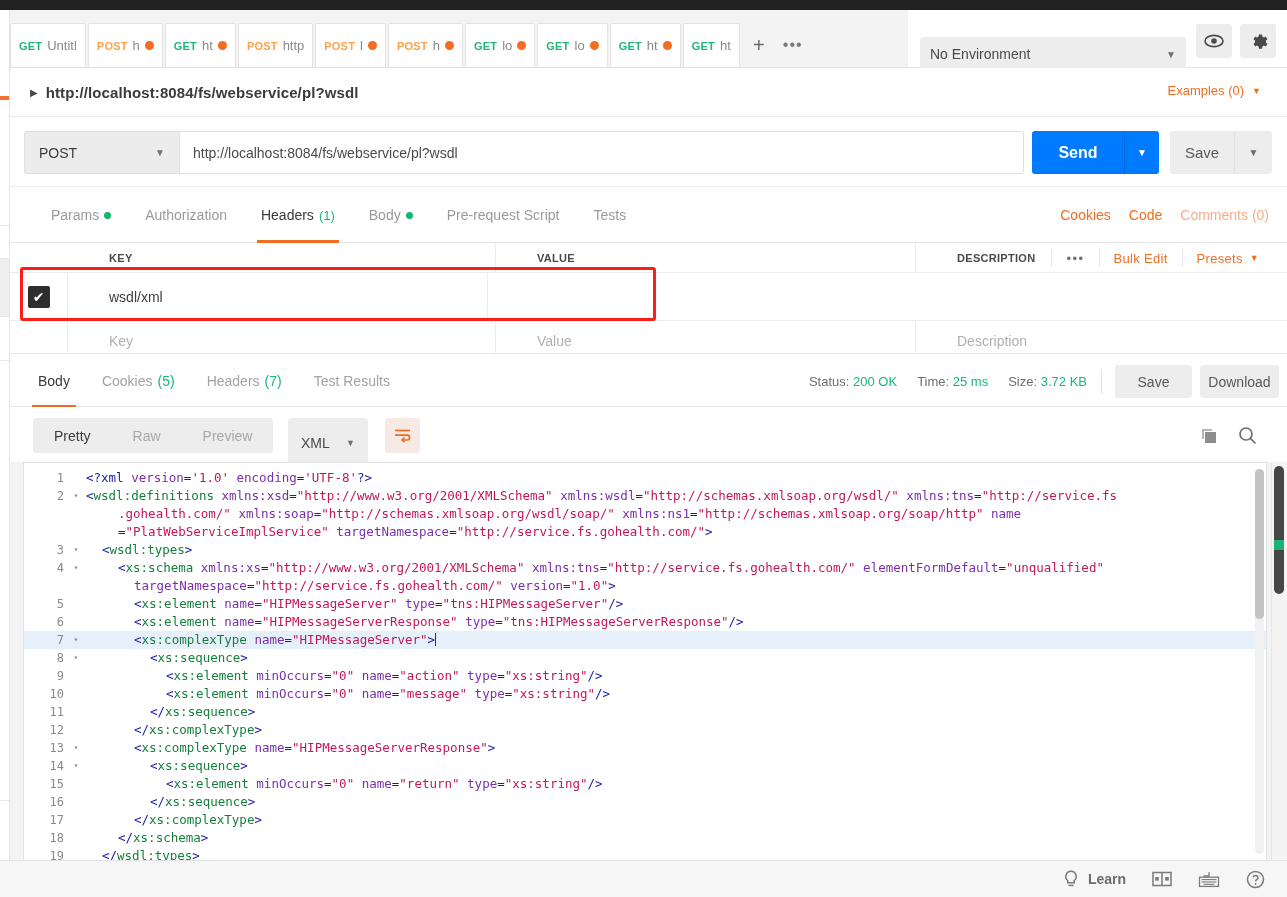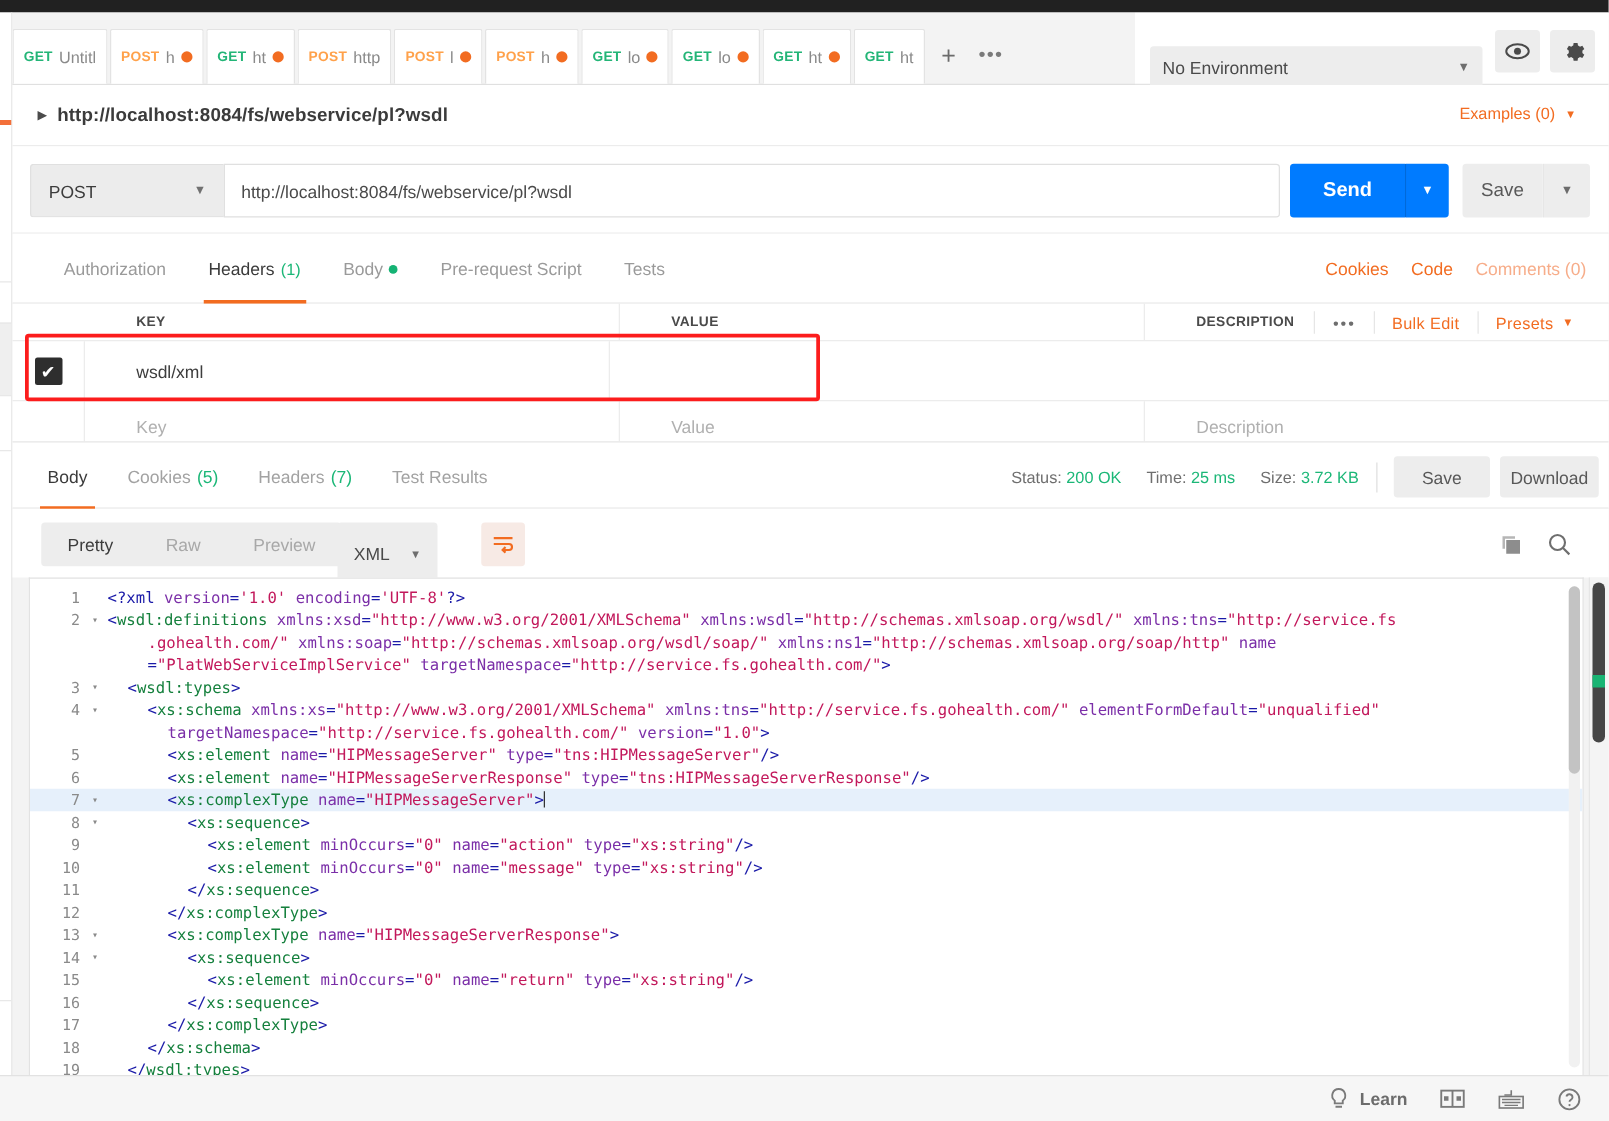--- a/index.html
+++ b/index.html
@@ -173,21 +173,21 @@
 
   
   .viewbar { position:absolute; left:10px; top:407px; width:1277px; height:55px; background:#ffffff;}
   .seg-group {
     position:absolute; left:23px; top:11px; height:35px; background:#ededed; border-radius:3px;
     display:flex; align-items:center;
   }
   .seg-group .seg { padding:0 21px; height:35px; display:flex; align-items:center; font-size:14px; color:#a8a8a8; }
   .seg-group .seg.active { color:#3c3c3c; }
   .fmt-select {
-    position:absolute; left:260px; top:11px; width:80px; height:49px; background:#ededed; border-radius:3px;
+    position:absolute; left:278px; top:11px; width:80px; height:49px; background:#ededed; border-radius:3px;
     display:flex; align-items:center; justify-content:space-between; padding:0 13px; font-size:14px; color:#4a4a4a;
   }
   .fmt-select .caret { font-size:9px; color:#6e6e6e; }
   .wrap-btn {
     position:absolute; left:375px; top:11px; width:35px; height:35px; background:#f7eae5; border-radius:3px;
     display:flex; align-items:center; justify-content:center;
   }
   .view-icons { position:absolute; right:30px; top:11px; height:35px; display:flex; align-items:center; gap:20px;}
 
   
@@ -338,20 +338,24 @@
       <span>http://localhost:8084/fs/webservice/pl?wsdl</span>
     </div>
     <div class="send-btn">Send</div>
     <div class="send-caret">▼</div>
     <div class="save-btn">Save</div>
     <div class="save-caret">▼</div>
   </div>
 
   <div class="reqtabs">
     <div class="items" id="req-tabs">
+        <div class="rtab">
+          <span>Params</span>
+          <span class="greendot"></span>
+        </div>
         <div class="rtab">
           <span>Authorization</span>
         </div>
         <div class="rtab active">
           <span>Headers</span>
           <span class="count">(1)</span>
         </div>
         <div class="rtab">
           <span>Body</span>
           <span class="greendot"></span>

